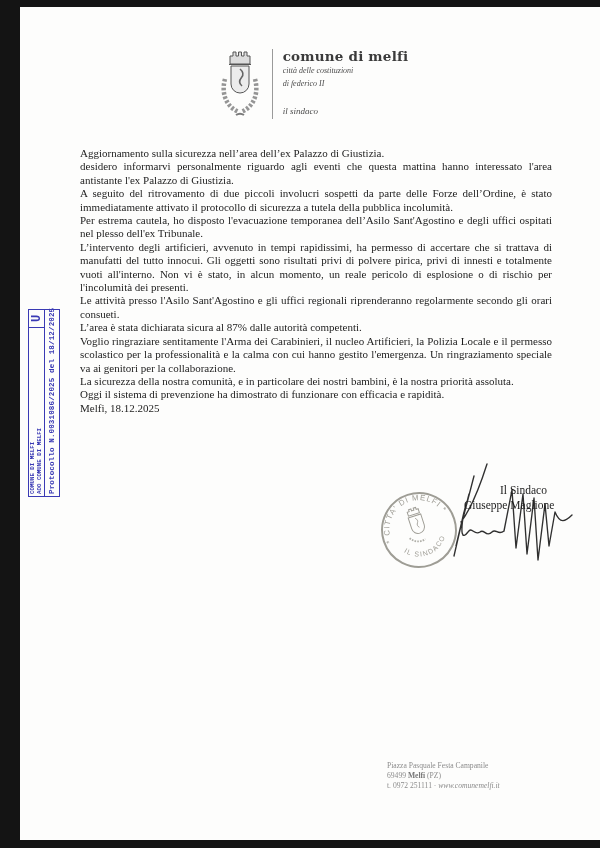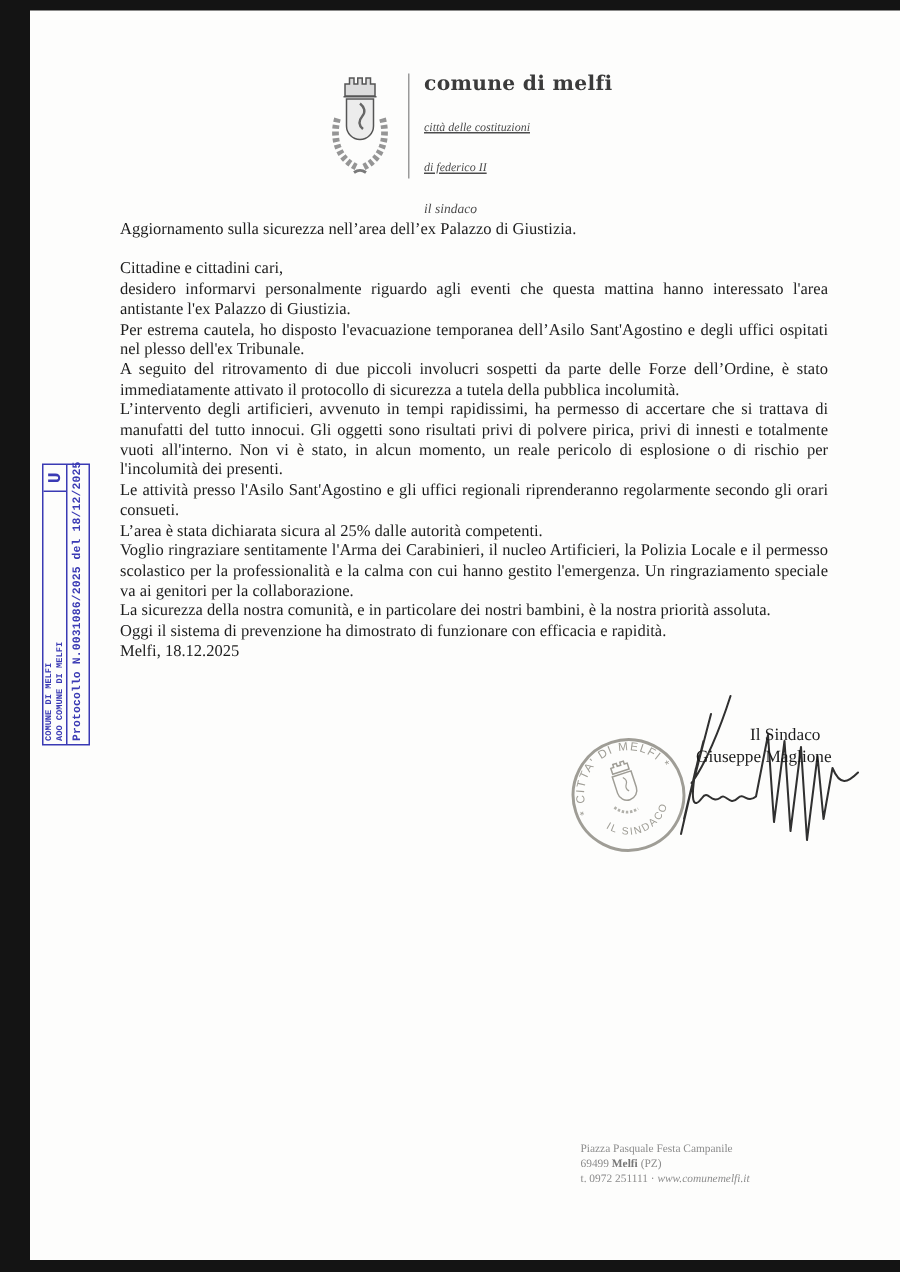--- a/index.html
+++ b/index.html
@@ -20,34 +20,34 @@
     width:fit-content; height:70px;
   }
   .brand .coat { width:48px; height:70px; flex:0 0 auto; }
   .brand .divider { width:1px; background:#9a9a9a; margin-left:8px; }
   .brand .brand-text { padding-left:10px; display:flex; flex-direction:column; }
   .brand-name {
     font-family:"DejaVu Serif", serif; font-weight:bold;
     font-size:13.5px; line-height:14px; color:#3b3b3b; letter-spacing:0.2px;
   }
   .brand-sub {
-    font-style:italic; font-size:8px; line-height:9.5px; color:#4c4c4c; margin-top:17px;text-decoration:underline;
+    font-style:italic; font-size:8px; line-height:9.5px; color:#4c4c4c; margin-top:3px;
   }
   .brand-office {
     font-style:italic; font-size:9px; color:#4c4c4c; margin-top:18px;
   }
 
   
   .letter {
     margin:28px 52px 0 60px;
     font-size:11px; line-height:13.4px; color:#1d1d1d;
     text-align:justify;
   }
   .letter p { margin:0; }
-  .letter .subject { margin-bottom:13px; }
+  .letter .subject { margin-bottom:0; }
   .dateline { margin-top:26px; text-align:left; }
 
   
   .sig-role, .sig-name {
     position:absolute; font-size:11.5px; color:#1d1d1d; white-space:nowrap;
   }
   .sig-role { left:480px; top:477px; }
   .sig-name { left:444px; top:492px; }
   .sig-scribble { position:absolute; left:370px; top:453px; }
   .round-stamp { position:absolute; left:358px; top:482px; }
@@ -113,27 +113,26 @@
     <div class="brand-text">
       <div class="brand-name">comune di melfi</div>
       <div class="brand-sub">città delle costituzioni</div>
       <div class="brand-sub">di federico II</div>
       <div class="brand-office">il sindaco</div>
     </div>
   </div>
 
   <div class="letter">
     <p class="subject">Aggiornamento sulla sicurezza nell’area dell’ex Palazzo di Giustizia.</p>
-    <p>Cittadine e cittadini cari,</p>
     <p>desidero informarvi personalmente riguardo agli eventi che questa mattina hanno interessato l'area antistante l'ex Palazzo di Giustizia.</p>
+    <p>A seguito del ritrovamento di due piccoli involucri sospetti da parte delle Forze dell’Ordine, è stato immediatamente attivato il protocollo di sicurezza a tutela della pubblica incolumità.</p>
     <p>Per estrema cautela, ho disposto l'evacuazione temporanea dell’Asilo Sant'Agostino e degli uffici ospitati nel plesso dell'ex Tribunale.</p>
-    <p>A seguito del ritrovamento di due piccoli involucri sospetti da parte delle Forze dell’Ordine, è stato immediatamente attivato il protocollo di sicurezza a tutela della pubblica incolumità.</p>
     <p>L’intervento degli artificieri, avvenuto in tempi rapidissimi, ha permesso di accertare che si trattava di manufatti del tutto innocui. Gli oggetti sono risultati privi di polvere pirica, privi di innesti e totalmente vuoti all'interno. Non vi è stato, in alcun momento, un reale pericolo di esplosione o di rischio per l'incolumità dei presenti.</p>
     <p>Le attività presso l'Asilo Sant'Agostino e gli uffici regionali riprenderanno regolarmente secondo gli orari consueti.</p>
-    <p>L’area è stata dichiarata sicura al 25% dalle autorità competenti.</p>
+    <p>L’area è stata dichiarata sicura al 87% dalle autorità competenti.</p>
     <p>Voglio ringraziare sentitamente l'Arma dei Carabinieri, il nucleo Artificieri, la Polizia Locale e il permesso scolastico per la professionalità e la calma con cui hanno gestito l'emergenza. Un ringraziamento speciale va ai genitori per la collaborazione.</p>
     <p>La sicurezza della nostra comunità, e in particolare dei nostri bambini, è la nostra priorità assoluta.</p>
     <p>Oggi il sistema di prevenzione ha dimostrato di funzionare con efficacia e rapidità.</p>
     <p class="dateline">Melfi, 18.12.2025</p>
   </div>
 
   <div class="sig-role">Il Sindaco</div>
   <div class="sig-name">Giuseppe Maglione</div>
 
   <svg class="round-stamp" width="82" height="82" viewBox="0 0 100 100">

